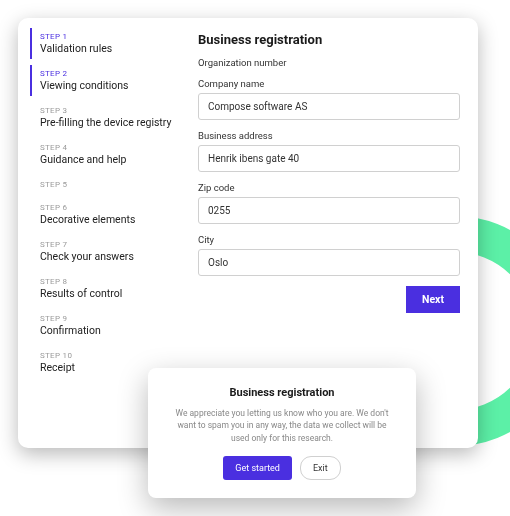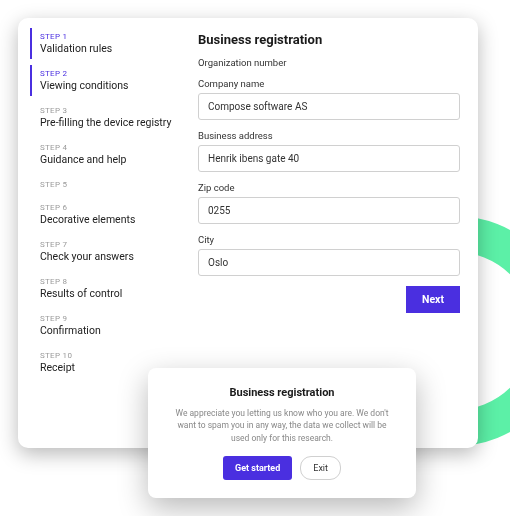--- a/index.html
+++ b/index.html
@@ -15,21 +15,21 @@
 .main{flex:1;padding:14px 18px 14px 10px}
 .main-title{font-size:13px;font-weight:700;color:#1a1a1a;margin-bottom:10px}
 .field{margin-bottom:10px}
 .field-label{font-size:9.5px;color:#333;margin-bottom:4px;display:block}
 .field-input{width:100%;padding:7px 9px;font-size:10px;color:#333;background:#fff;border:1px solid #d0d0d0;border-radius:3px;outline:none}
 .next-btn{float:right;background:#4a2fe0;color:#fff;border:none;border-radius:0;padding:7px 16px;font-size:10.5px;font-weight:700;cursor:pointer;margin-top:0}
 .modal{position:absolute;bottom:18px;left:148px;width:268px;background:#fff;border-radius:8px;box-shadow:0 10px 30px rgba(0,0,0,.28);z-index:2;padding:18px 20px;text-align:center}
 .modal-title{font-size:11px;font-weight:700;color:#1a1a1a;margin-bottom:8px}
 .modal-text{font-size:8.5px;color:#888;line-height:1.45;margin-bottom:12px}
 .modal-btns{display:flex;justify-content:center;gap:8px}
-.btn-primary{background:#4a2fe0;color:#fff;border:none;border-radius:3px;padding:6px 12px;font-size:9px;font-weight:700;cursor:pointer}
+.btn-primary{background:#4a2fe0;color:#fff;border:none;border-radius:3px;padding:6px 12px;font-size:9px;font-weight:400;cursor:pointer}
 .btn-secondary{background:#fff;color:#333;border:1px solid #d0d0d0;border-radius:11px;padding:6px 12px;font-size:9px;cursor:pointer}
 </style>
 </head>
 <body>
 
 <div class="circle"></div>
 
 <div class="window">
   <div class="sidebar">
       <div class="step active">

